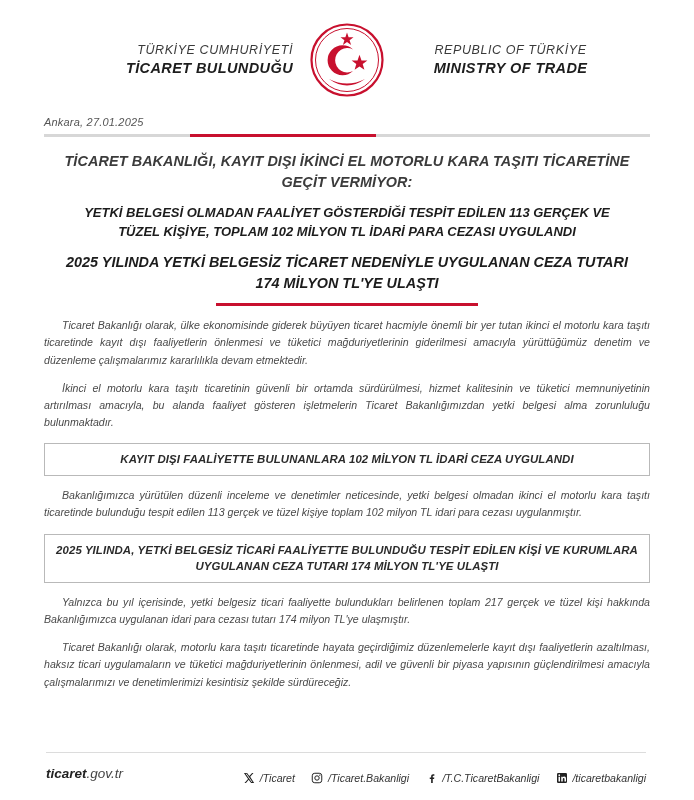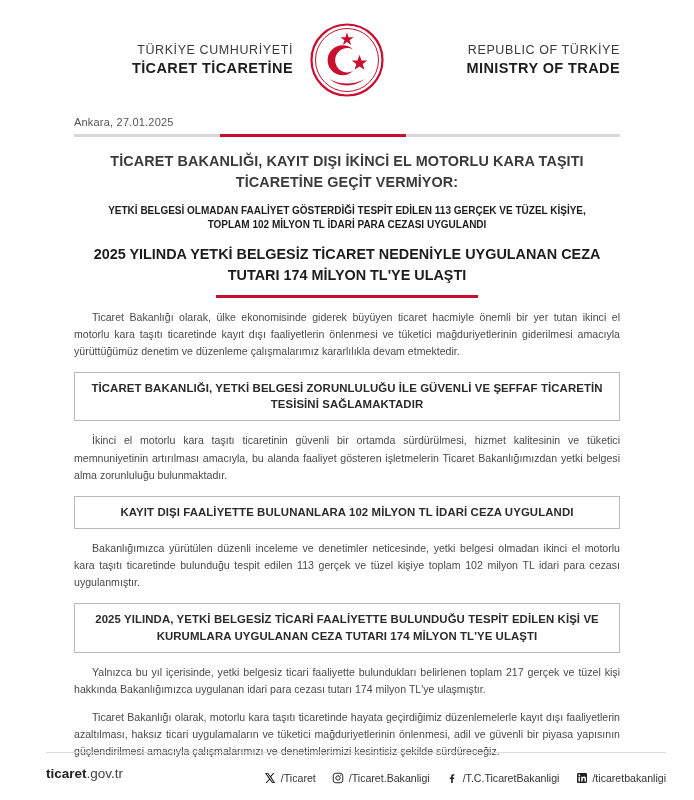--- a/index.html
+++ b/index.html
@@ -12,37 +12,38 @@
     height: 800px;
     font-family: "Liberation Sans", sans-serif;
     color: #2a2a2a;
     overflow: hidden;
   }
   .page {
     position: relative;
     width: 694px;
     height: 800px;
     background: #fff;
-    padding: 0 74px;
+    padding: 0 44px;
+    font-style: italic;
   }
 
   
   .header {
     display: flex;
     align-items: center;
     justify-content: center;
     padding-top: 22px;
     gap: 0px;
   }
   .header-side {
     width: 235px;
     line-height: 1.25;
   }
   .header-side.left { text-align: right; padding-right: 16px; }
-  .header-side.right { text-align: right; padding-left: 16px; }
+  .header-side.right { text-align: center; padding-left: 16px; }
   .header-line1 {
     font-size: 12.5px;
     letter-spacing: 0.6px;
     color: #3a3a3a;
     font-weight: 400;
   }
   .header-line2 {
     font-size: 14.5px;
     letter-spacing: 0.4px;
     color: #1d1d1d;
@@ -85,21 +86,21 @@
   .title-main {
     font-size: 14.4px;
     font-weight: bold;
     color: #3b3b3b;
     line-height: 1.45;
     letter-spacing: .1px;
     padding: 0 10px;
   }
   .title-sub {
     margin-top: 11px;
-    font-size: 10px;
+    font-size: 13px;
     font-weight: bold;
     color: #1c1c1c;
     line-height: 1.45;
     padding: 0 18px;
   }
   .title-sub2 {
     margin-top: 11px;
     font-size: 14.4px;
     font-weight: bold;
     color: #1c1c1c;
@@ -134,21 +135,21 @@
     font-weight: bold;
     color: #2b2b2b;
     line-height: 1.42;
     letter-spacing: .1px;
   }
 
   
   .footer {
     position: absolute;
     left: 46px;
-    right: 28px;
+    right: 48px;
     bottom: 16px;
     border-top: 1px solid #dcdcdc;
     padding-top: 10px;
     display: flex;
     align-items: center;
     justify-content: space-between;
   }
   .site {
     font-size: 13.5px;
     color: #222;
@@ -178,21 +179,21 @@
   .social .ic svg { display:block; }
 </style>
 </head>
 <body>
 
 <div class="page">
 
   <div class="header">
     <div class="header-side left">
       <div class="header-line1">TÜRKİYE CUMHURİYETİ</div>
-      <div class="header-line2">TİCARET TİCARETİNE</div>
+      <div class="header-line2">TİCARET BULUNDUĞU</div>
     </div>
 
     <div class="emblem">
       <svg width="76" height="76" viewBox="0 0 76 76" aria-hidden="true">
         <circle cx="38" cy="38" r="35.5" fill="none" stroke="#c8102e" stroke-width="2.2"></circle>
         <circle cx="38" cy="38" r="31.5" fill="none" stroke="#c8102e" stroke-width="1"></circle>
         <g fill="#c8102e">
           <path d="M38 10.5 L39.6 15.2 L44.5 15.2 L40.6 18.2 L42.1 22.9 L38 20 L33.9 22.9 L35.4 18.2 L31.5 15.2 L36.4 15.2 Z"></path>
         </g>
         <g fill="#c8102e">
@@ -216,21 +217,20 @@
 
   <div class="title-block">
     <div class="title-main">TİCARET BAKANLIĞI, KAYIT DIŞI İKİNCİ EL MOTORLU KARA TAŞITI TİCARETİNE GEÇİT VERMİYOR:</div>
     <div class="title-sub">YETKİ BELGESİ OLMADAN FAALİYET GÖSTERDİĞİ TESPİT EDİLEN 113 GERÇEK VE TÜZEL KİŞİYE, TOPLAM 102 MİLYON TL İDARİ PARA CEZASI UYGULANDI</div>
     <div class="title-sub2">2025 YILINDA YETKİ BELGESİZ TİCARET NEDENİYLE UYGULANAN CEZA TUTARI 174 MİLYON TL'YE ULAŞTI</div>
     <div class="red-underline"></div>
   </div>
 
   <p class="body">Ticaret Bakanlığı olarak, ülke ekonomisinde giderek büyüyen ticaret hacmiyle önemli bir yer tutan ikinci el motorlu kara taşıtı ticaretinde kayıt dışı faaliyetlerin önlenmesi ve tüketici mağduriyetlerinin giderilmesi amacıyla yürüttüğümüz denetim ve düzenleme çalışmalarımız kararlılıkla devam etmektedir.</p>
 
-  <div class="box">TİCARET BAKANLIĞI, YETKİ BELGESİ ZORUNLULUĞU İLE GÜVENLİ VE ŞEFFAF TİCARETİN TESİSİNİ SAĞLAMAKTADIR</div>
 
   <p class="body">İkinci el motorlu kara taşıtı ticaretinin güvenli bir ortamda sürdürülmesi, hizmet kalitesinin ve tüketici memnuniyetinin artırılması amacıyla, bu alanda faaliyet gösteren işletmelerin Ticaret Bakanlığımızdan yetki belgesi alma zorunluluğu bulunmaktadır.</p>
 
   <div class="box">KAYIT DIŞI FAALİYETTE BULUNANLARA 102 MİLYON TL İDARİ CEZA UYGULANDI</div>
 
   <p class="body">Bakanlığımızca yürütülen düzenli inceleme ve denetimler neticesinde, yetki belgesi olmadan ikinci el motorlu kara taşıtı ticaretinde bulunduğu tespit edilen 113 gerçek ve tüzel kişiye toplam 102 milyon TL idari para cezası uygulanmıştır.</p>
 
   <div class="box">2025 YILINDA, YETKİ BELGESİZ TİCARİ FAALİYETTE BULUNDUĞU TESPİT EDİLEN KİŞİ VE KURUMLARA UYGULANAN CEZA TUTARI 174 MİLYON TL'YE ULAŞTI</div>
 
   <p class="body">Yalnızca bu yıl içerisinde, yetki belgesiz ticari faaliyette bulundukları belirlenen toplam 217 gerçek ve tüzel kişi hakkında Bakanlığımızca uygulanan idari para cezası tutarı 174 milyon TL'ye ulaşmıştır.</p>

